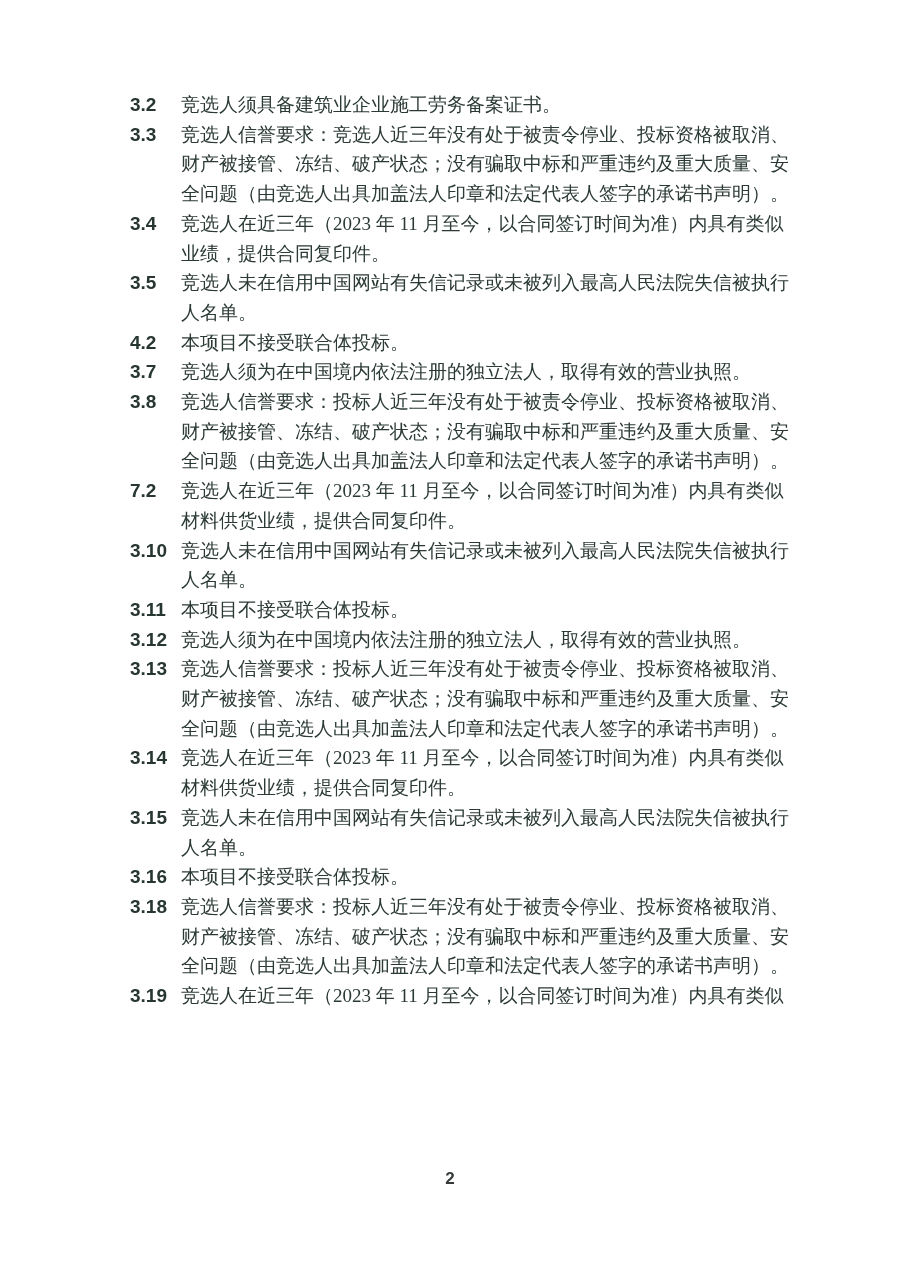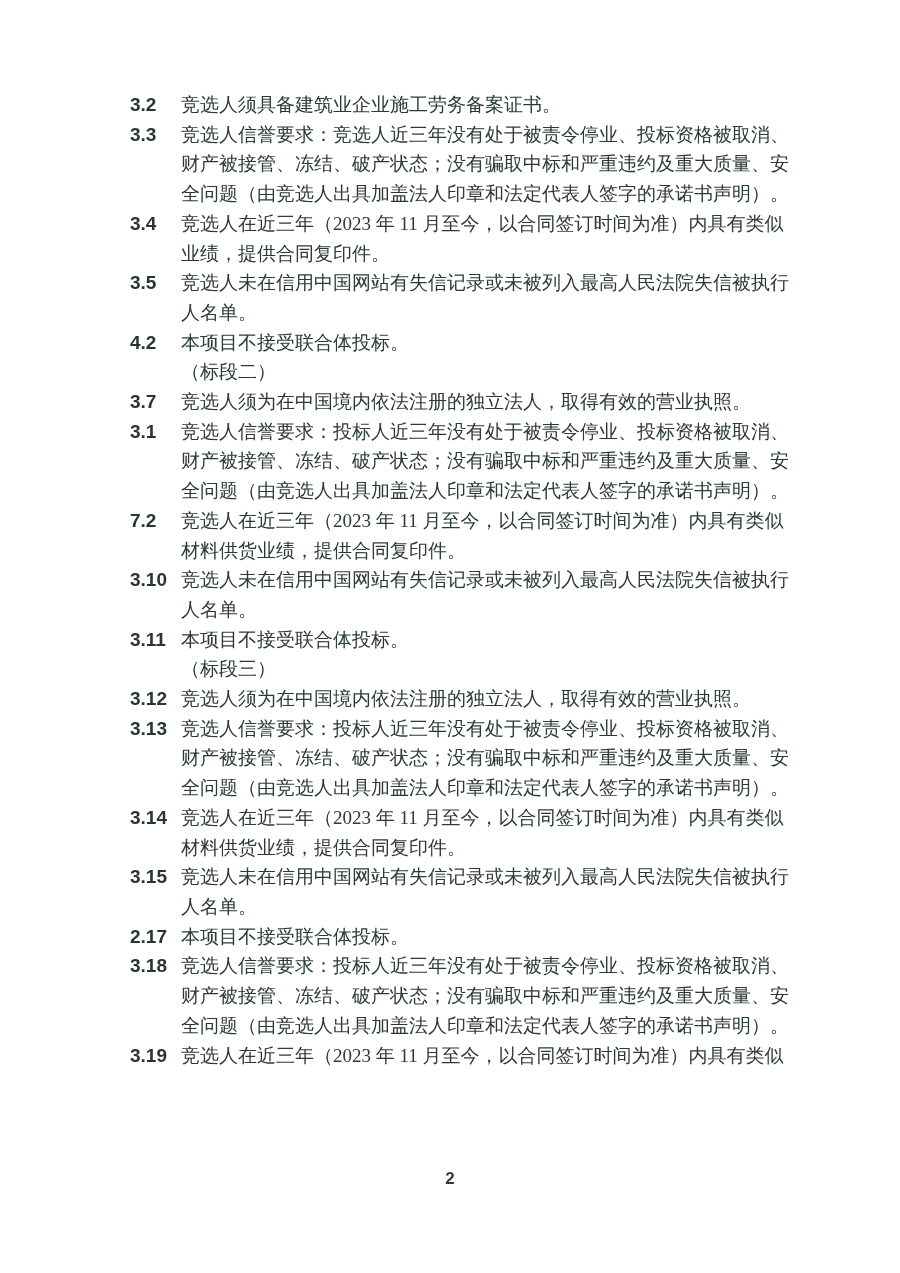--- a/index.html
+++ b/index.html
@@ -71,50 +71,42 @@
       <div class="row">
     <span class="num">3.5</span>
     <div class="txt">竞选人未在信用中国网站有失信记录或未被列入最高人民法院失信被执行
 人名单。</div>
   </div>
       <div class="row">
     <span class="num">4.2</span>
     <div class="txt">本项目不接受联合体投标。</div>
   </div>
       <div class="row">
-    <span class="num"></span>
-    <div class="txt">（标段二）</div>
-  </div>
-      <div class="row">
     <span class="num">3.7</span>
     <div class="txt">竞选人须为在中国境内依法注册的独立法人，取得有效的营业执照。</div>
   </div>
       <div class="row">
-    <span class="num">3.1</span>
+    <span class="num">3.8</span>
     <div class="txt">竞选人信誉要求：投标人近三年没有处于被责令停业、投标资格被取消、
 财产被接管、冻结、破产状态；没有骗取中标和严重违约及重大质量、安
 全问题（由竞选人出具加盖法人印章和法定代表人签字的承诺书声明）。</div>
   </div>
       <div class="row">
     <span class="num">7.2</span>
     <div class="txt">竞选人在近三年（2023 年 11 月至今，以合同签订时间为准）内具有类似
 材料供货业绩，提供合同复印件。</div>
   </div>
       <div class="row">
     <span class="num">3.10</span>
     <div class="txt">竞选人未在信用中国网站有失信记录或未被列入最高人民法院失信被执行
 人名单。</div>
   </div>
       <div class="row">
     <span class="num">3.11</span>
     <div class="txt">本项目不接受联合体投标。</div>
-  </div>
-      <div class="row">
-    <span class="num"></span>
-    <div class="txt">（标段三）</div>
   </div>
       <div class="row">
     <span class="num">3.12</span>
     <div class="txt">竞选人须为在中国境内依法注册的独立法人，取得有效的营业执照。</div>
   </div>
       <div class="row">
     <span class="num">3.13</span>
     <div class="txt">竞选人信誉要求：投标人近三年没有处于被责令停业、投标资格被取消、
 财产被接管、冻结、破产状态；没有骗取中标和严重违约及重大质量、安
 全问题（由竞选人出具加盖法人印章和法定代表人签字的承诺书声明）。</div>
@@ -123,21 +115,21 @@
     <span class="num">3.14</span>
     <div class="txt">竞选人在近三年（2023 年 11 月至今，以合同签订时间为准）内具有类似
 材料供货业绩，提供合同复印件。</div>
   </div>
       <div class="row">
     <span class="num">3.15</span>
     <div class="txt">竞选人未在信用中国网站有失信记录或未被列入最高人民法院失信被执行
 人名单。</div>
   </div>
       <div class="row">
-    <span class="num">2.17</span>
+    <span class="num">3.16</span>
     <div class="txt">本项目不接受联合体投标。</div>
   </div>
       <div class="row">
     <span class="num">3.18</span>
     <div class="txt">竞选人信誉要求：投标人近三年没有处于被责令停业、投标资格被取消、
 财产被接管、冻结、破产状态；没有骗取中标和严重违约及重大质量、安
 全问题（由竞选人出具加盖法人印章和法定代表人签字的承诺书声明）。</div>
   </div>
       <div class="row">
     <span class="num">3.19</span>

